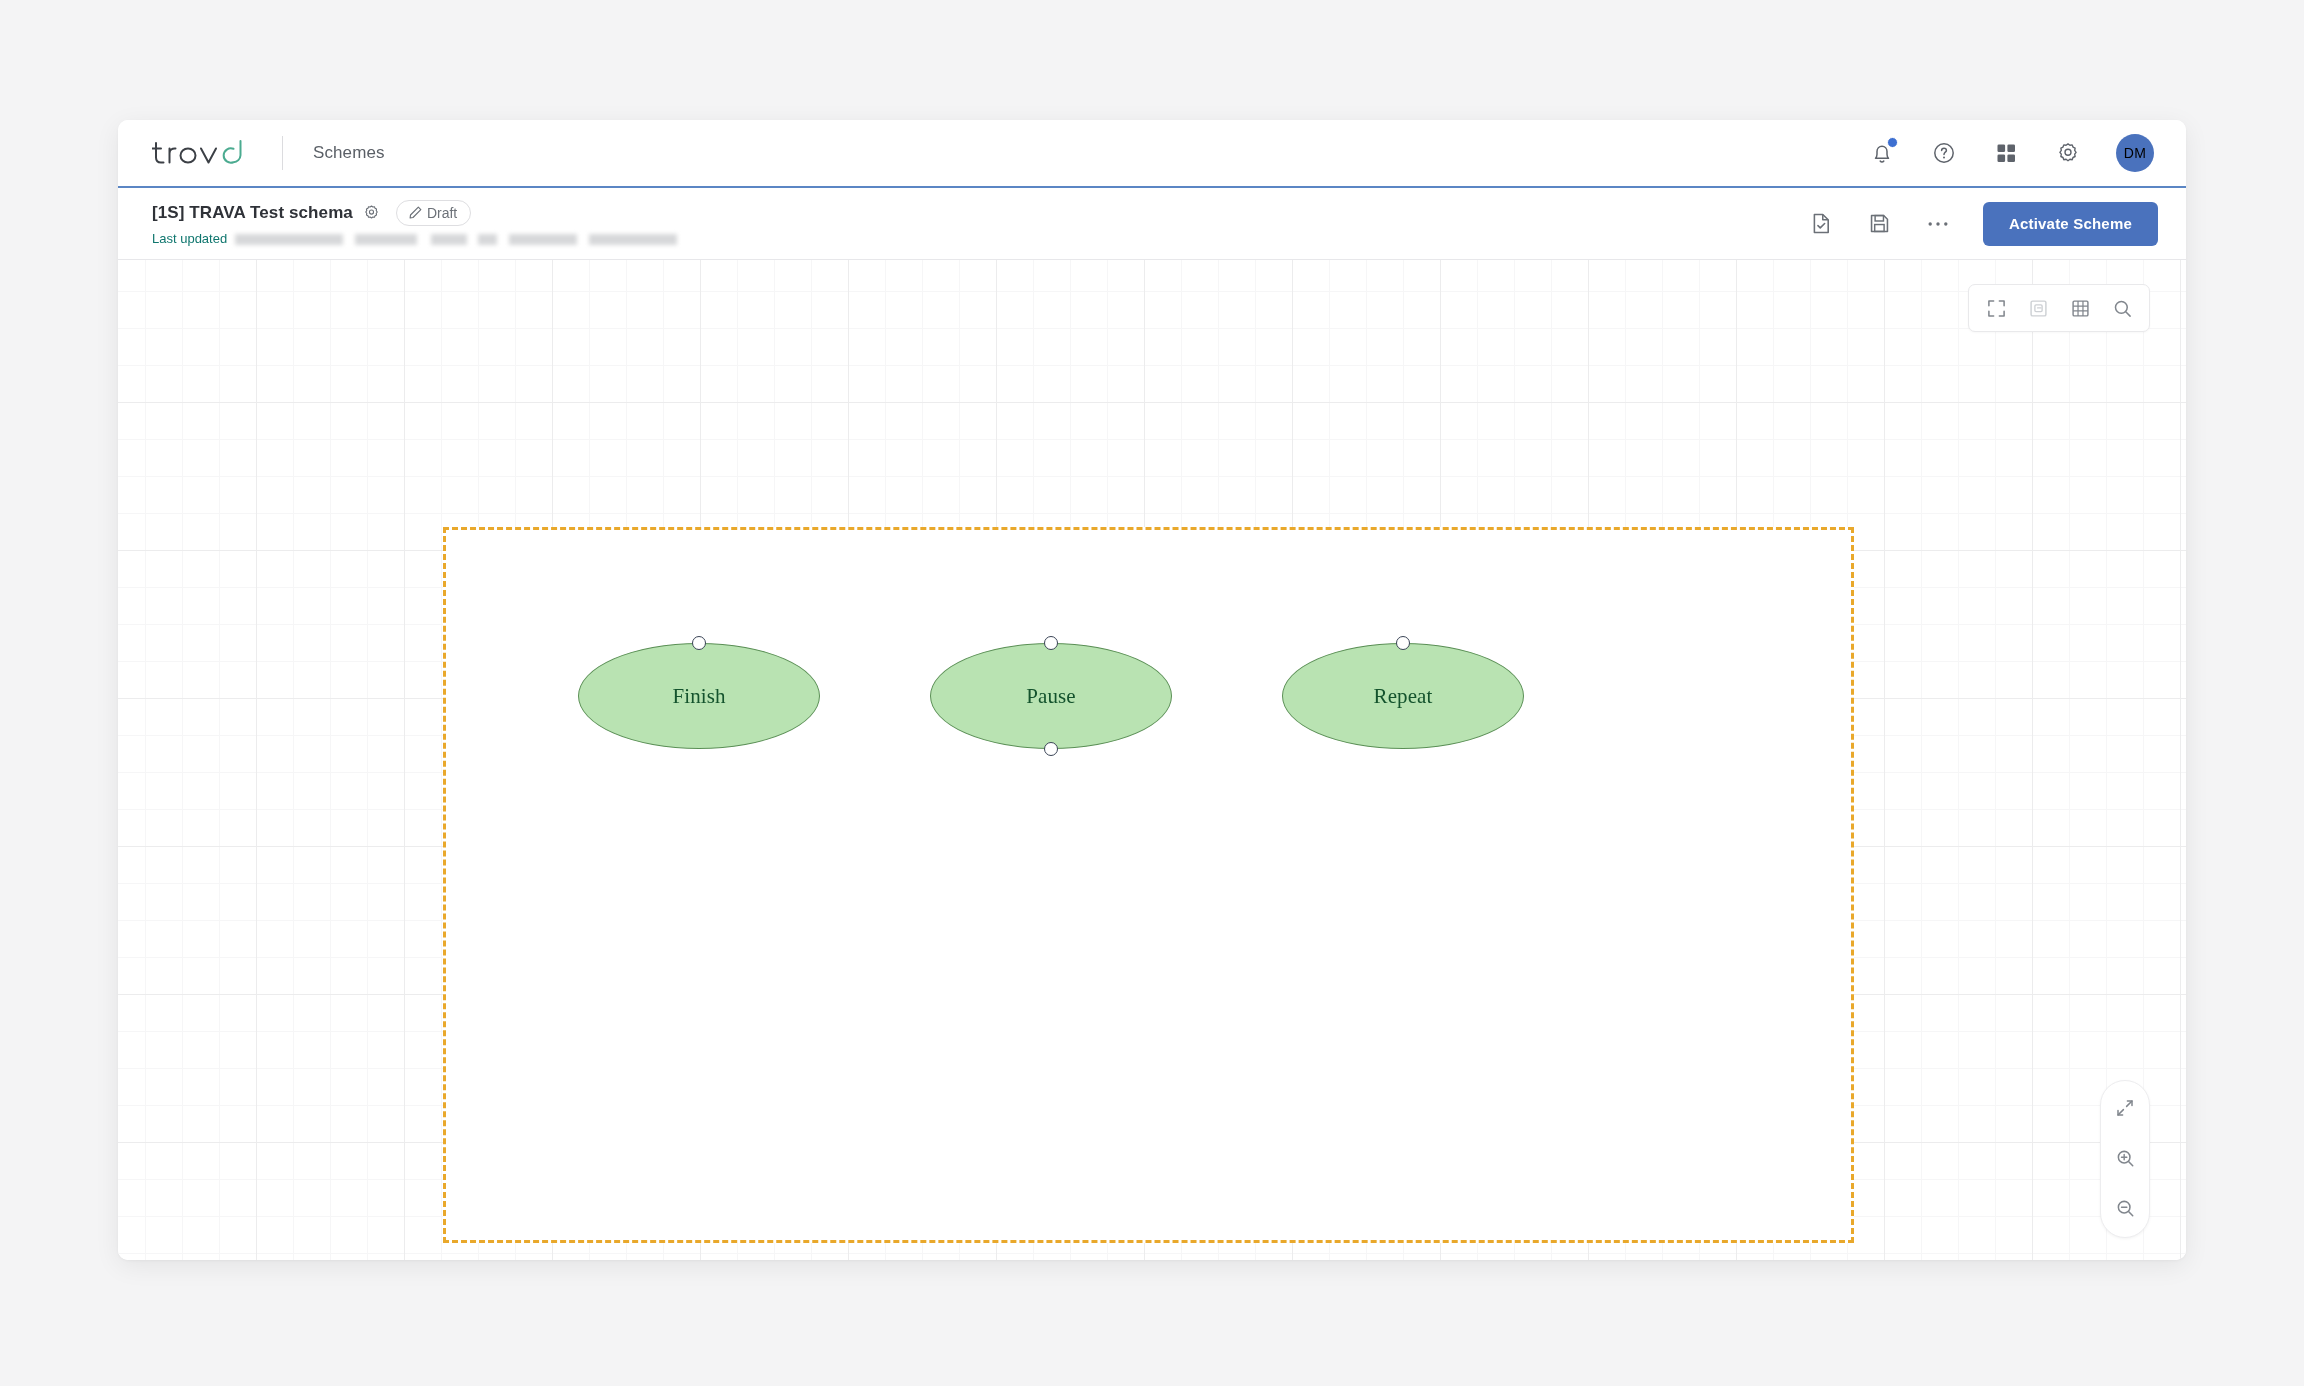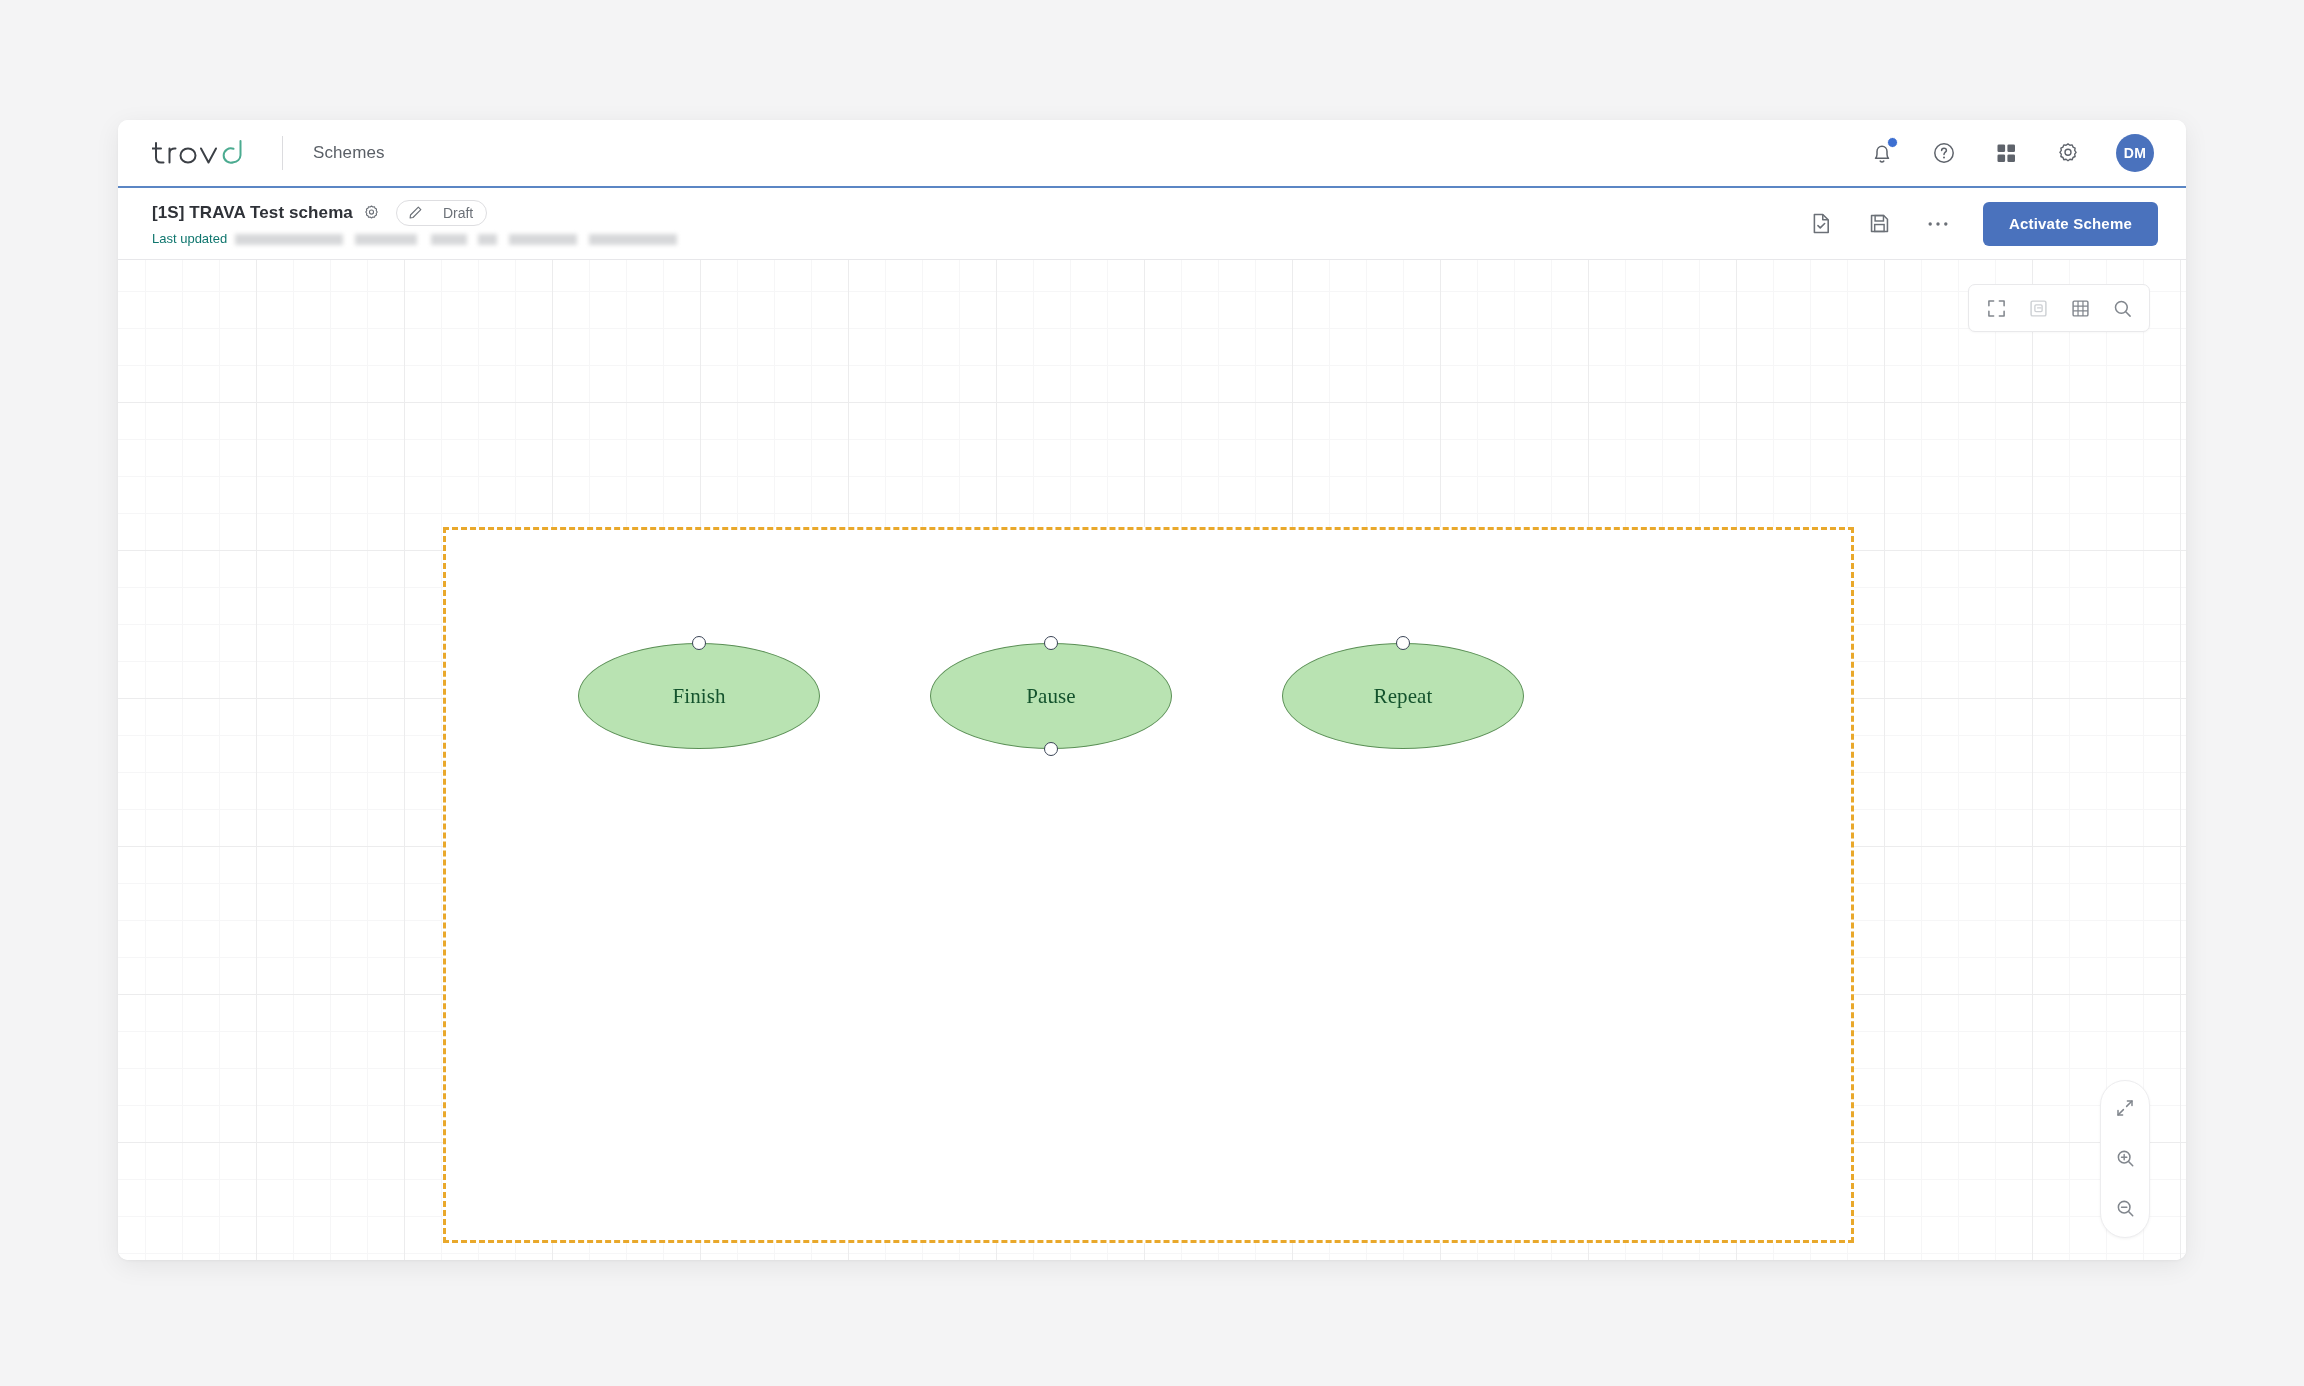--- a/index.html
+++ b/index.html
@@ -90,23 +90,23 @@
     border-radius: 50%;
     background: #3d6fd1;
     border: 1.5px solid #ffffff;
   }
 
   .avatar {
     width: 38px;
     height: 38px;
     border-radius: 50%;
     background: #4a72bd;
-    color: #ffffff;
+    color: #000000;
     font-size: 14px;
-    font-weight: 700;
+    font-weight: 400;
     display: flex;
     align-items: center;
     justify-content: center;
     cursor: pointer;
     letter-spacing: 0.3px;
     margin-left: 4px;
   }
 
   
   .scheme-toolbar {
@@ -128,21 +128,21 @@
     font-weight: 700;
     color: #2f3238;
     letter-spacing: 0.1px;
   }
 
   .scheme-gear { display: flex; align-items: center; cursor: pointer; }
 
   .draft-pill {
     display: flex;
     align-items: center;
-    gap: 20px;
+    gap: 4px;
     border: 1px solid #dedee1;
     border-radius: 14px;
     padding: 4px 13px 4px 11px;
     font-size: 14px;
     color: #6c7178;
     cursor: pointer;
     background: #fff;
     margin-left: 6px;
   }
 

